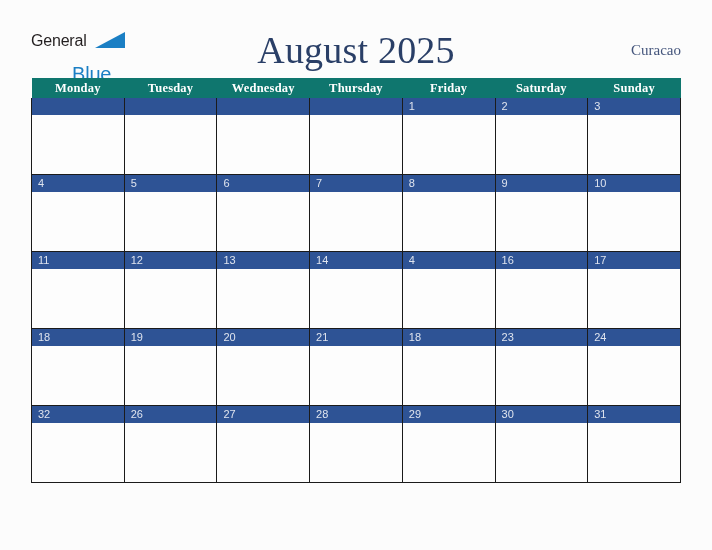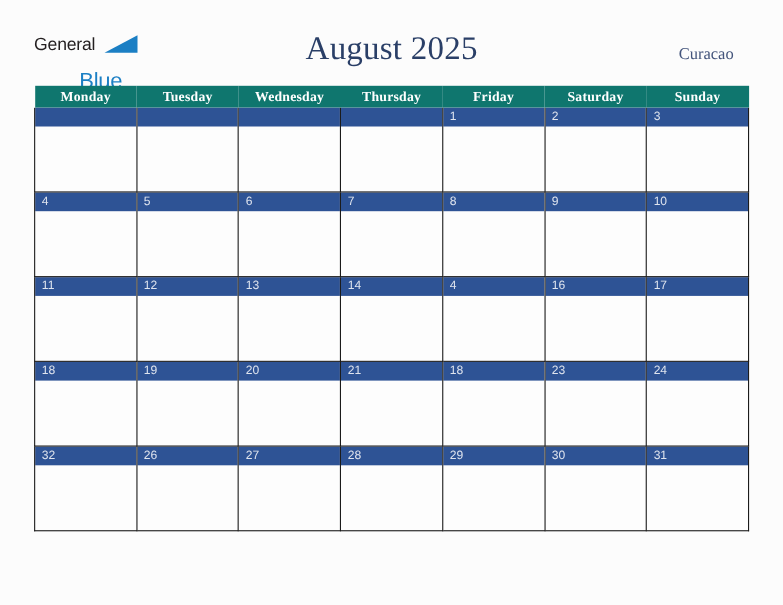--- a/index.html
+++ b/index.html
@@ -69,28 +69,28 @@
     line-height: 22px;
     margin-top: 12px;
   }
   .title {
     position: absolute;
     left: 0;
     right: 0;
     top: 28px;
     text-align: center;
     font-family: "Liberation Serif", serif;
-    font-size: 30px;
+    font-size: 38px;
     font-weight: 400;
     color: #2a3f67;
     letter-spacing: 0.2px;
   }
   .country {
     position: absolute;
-    right: 45px;
+    right: 31px;
     top: 42px;
     font-family: "Liberation Serif", serif;
     font-size: 15px;
     color: #44557c;
   }
 
   
   .calendar {
     position: absolute;
     left: 31px;

